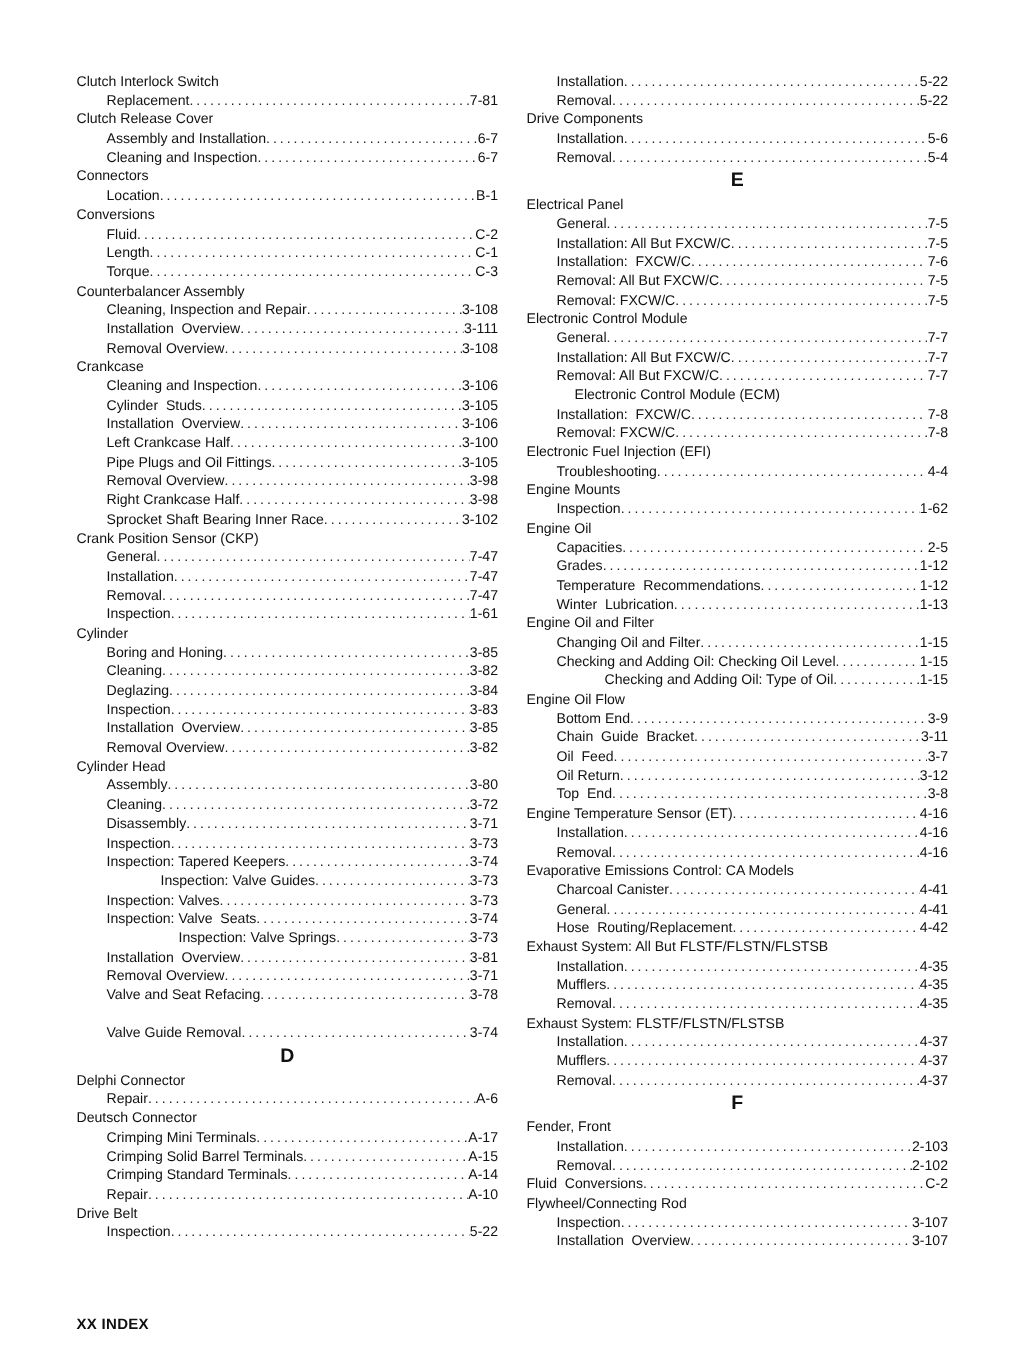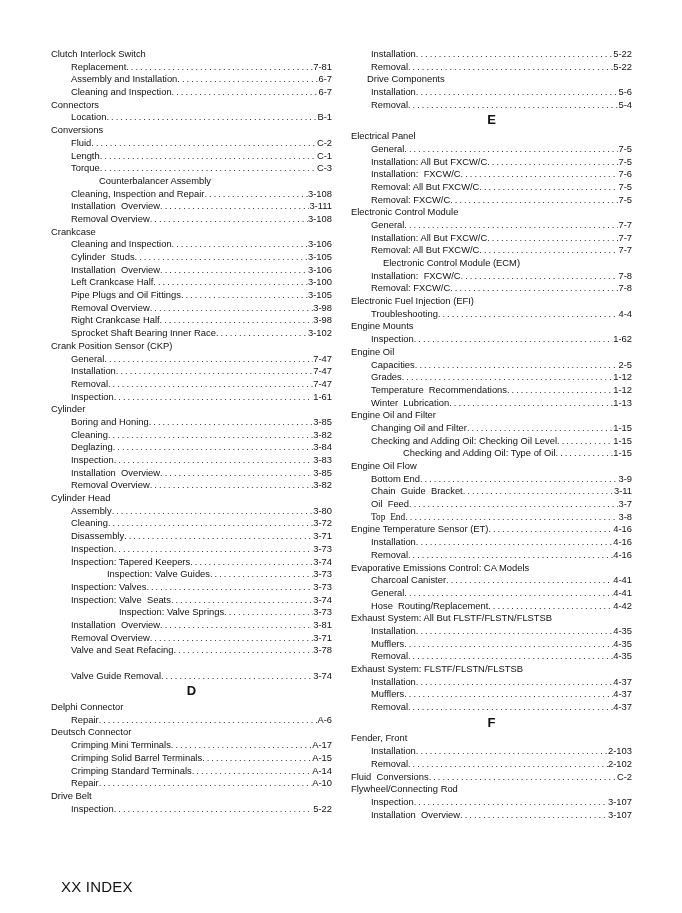--- a/index.html
+++ b/index.html
@@ -10,35 +10,38 @@
   .col-right { left: 351px; }
   .row { height: 12.69px; line-height: 12.69px; font-size: 9.4px; white-space: nowrap;
          display: flex; align-items: baseline; overflow: hidden; }
   .row.sub { padding-left: 20px; }
   .row .label { flex: 0 0 auto; }
   .row .leader { flex: 1 1 auto; overflow: hidden; letter-spacing: 2.05px; color: #222; }
   .row .leader::before { content: ". . . . . . . . . . . . . . . . . . . . . . . . . . . . . . . . . . . . . . . . . . . . . . . . . . . . . . . . . . . . . . . . . . . . . . . . . . . . . . . . . . . . ."; letter-spacing: 0; word-spacing: -0.6px; }
   .row .page { flex: 0 0 auto; text-align: right; }
   .letter { height: 18px; line-height: 18px; text-align: center; font-weight: bold; font-size: 13px;
             margin-top: 0px; margin-bottom: 0.7px; }
-  .footer { position: absolute; left: 61px; top: 878px; font-size: 15px; font-weight: normal;
+  .footer { position: absolute; left: 51px; top: 878px; font-size: 10px; font-weight: bold;
             letter-spacing: 0.2px; }
 </style>
 </head>
 <body>
 
 <div class="col col-left" id="col0">
     <div class="row">
       <span class="label" style="white-space: pre;">Clutch Interlock Switch</span>
     </div>
     <div class="row sub">
       <span class="label" style="white-space: pre;">Replacement</span>
       <span class="leader"></span>
       <span class="page">7-81</span>
     </div>
+    <div class="row">
+      <span class="label" style="white-space: pre;">Clutch Release Cover</span>
+    </div>
     <div class="row sub">
       <span class="label" style="white-space: pre;">Assembly and Installation</span>
       <span class="leader"></span>
       <span class="page">6-7</span>
     </div>
     <div class="row sub">
       <span class="label" style="white-space: pre;">Cleaning and Inspection</span>
       <span class="leader"></span>
       <span class="page">6-7</span>
     </div>
@@ -62,21 +65,21 @@
       <span class="label" style="white-space: pre;">Length</span>
       <span class="leader"></span>
       <span class="page">C-1</span>
     </div>
     <div class="row sub">
       <span class="label" style="white-space: pre;">Torque</span>
       <span class="leader"></span>
       <span class="page">C-3</span>
     </div>
     <div class="row">
-      <span class="label" style="white-space: pre; margin-left: 48px;">Counterbalancer Assembly</span>
+      <span class="label" style="white-space: pre;">Counterbalancer Assembly</span>
     </div>
     <div class="row sub">
       <span class="label" style="white-space: pre;">Cleaning, Inspection and Repair</span>
       <span class="leader"></span>
       <span class="page">3-108</span>
     </div>
     <div class="row sub">
       <span class="label" style="white-space: pre;">Installation  Overview</span>
       <span class="leader"></span>
       <span class="page">3-111</span>
@@ -304,21 +307,21 @@
       <span class="label" style="white-space: pre;">Installation</span>
       <span class="leader"></span>
       <span class="page">5-22</span>
     </div>
     <div class="row sub">
       <span class="label" style="white-space: pre;">Removal</span>
       <span class="leader"></span>
       <span class="page">5-22</span>
     </div>
     <div class="row">
-      <span class="label" style="white-space: pre; margin-left: 16px;">Drive Components</span>
+      <span class="label" style="white-space: pre;">Drive Components</span>
     </div>
     <div class="row sub">
       <span class="label" style="white-space: pre;">Installation</span>
       <span class="leader"></span>
       <span class="page">5-6</span>
     </div>
     <div class="row sub">
       <span class="label" style="white-space: pre;">Removal</span>
       <span class="leader"></span>
       <span class="page">5-4</span>
@@ -452,21 +455,26 @@
       <span class="label" style="white-space: pre;">Chain  Guide  Bracket</span>
       <span class="leader"></span>
       <span class="page">3-11</span>
     </div>
     <div class="row sub">
       <span class="label" style="white-space: pre;">Oil  Feed</span>
       <span class="leader"></span>
       <span class="page">3-7</span>
     </div>
     <div class="row sub">
-      <span class="label" style="white-space: pre; font-family: Liberation Serif, serif;">Top  End</span>
+      <span class="label" style="white-space: pre;">Oil Return</span>
+      <span class="leader"></span>
+      <span class="page">3-12</span>
+    </div>
+    <div class="row sub">
+      <span class="label" style="white-space: pre;">Top  End</span>
       <span class="leader"></span>
       <span class="page">3-8</span>
     </div>
     <div class="row">
       <span class="label" style="white-space: pre;">Engine Temperature Sensor (ET)</span>
       <span class="leader"></span>
       <span class="page">4-16</span>
     </div>
     <div class="row sub">
       <span class="label" style="white-space: pre;">Installation</span>

